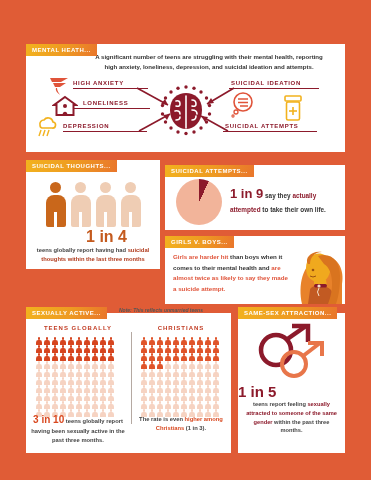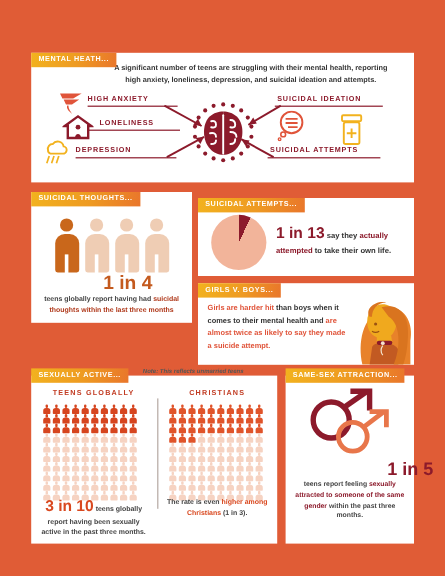--- a/index.html
+++ b/index.html
@@ -104,27 +104,27 @@
     letter-spacing:1px;text-align:center;}
   .grid{position:absolute;display:grid;gap:0px;}
   .pic{width:8px;height:8px;position:relative;}
   .pic i{position:absolute;left:2.6px;top:0.4px;width:2.8px;height:2.8px;border-radius:50%;background:currentColor;}
   .pic b{position:absolute;left:0.9px;top:3.2px;width:6.2px;height:4.6px;
     border-radius:2.4px 2.4px 0.6px 0.6px;background:currentColor;}
   .divider{position:absolute;width:1px;background:#B5A9A2;}
   .sx-cap{position:absolute;font-size:5.8px;line-height:1.5;color:#444444;
     text-align:center;font-weight:bold;}
   .sx-cap .hl{color:#D9481F;}
-  .sx-cap .big{color:#D9481F;font-size:13px;}
+  .sx-cap .big{color:#D9481F;font-size:10px;}
 
   
   #ss-card{left:238px;top:313px;width:107px;height:140px;}
   #ss-badge{left:238px;top:307px;}
   .ss-art{position:absolute;left:252px;top:322px;width:78px;height:60px;}
-  .ss-big{position:absolute;left:238px;top:383px;width:123px;text-align:right;
+  .ss-big{position:absolute;left:238px;top:383px;width:123px;text-align:left;
     font-size:15px;font-weight:bold;color:#8C1A2B;}
   .ss-sub{position:absolute;left:246px;top:400px;width:91px;text-align:center;
     font-size:5.7px;line-height:1.55;color:#444444;font-weight:bold;}
   .ss-sub .hl{color:#8C1A2B;}
 </style>
 </head>
 <body>
 
 <div class="page">
 
@@ -259,21 +259,21 @@
         <span class="body" style="background:#EFCDB4"></span>
         <span class="legs"></span>
       </div>
     </div>
   <div class="st-big">1 in 4</div>
   <div class="st-sub"><span>teens globally report having had </span><span class="hl">suicidal thoughts within the last three months</span></div>
 
   <div class="card" id="sa-card"></div>
   <div class="badge" id="sa-badge">SUICIDAL ATTEMPTS...</div>
   <div class="pie" id="sa-pie" style="background: conic-gradient(rgb(140, 26, 43) 0deg, rgb(140, 26, 43) 25.56deg, rgb(242, 180, 154) 25.56deg, rgb(242, 180, 154) 360deg);"></div>
-  <div class="sa-text"><span class="big">1 in 13</span><span> say they </span><span class="hl">actually attempted</span><span> to take their own life.</span></div>
+  <div class="sa-text"><span class="big">1 in 9</span><span> say they </span><span class="hl">actually attempted</span><span> to take their own life.</span></div>
 
   <div class="card" id="gb-card"></div>
   <div class="badge" id="gb-badge">GIRLS V. BOYS...</div>
   <div class="gb-text"><span class="hl">Girls are harder hit</span><span> than boys when it comes to their mental health and </span><span class="hl">are almost twice as likely to say they made a suicide attempt.</span></div>
   <div class="gb-art">
     <svg width="57" height="64" viewBox="0 0 57 64">
       <path d="M14 64 C10 46 14 24 30 18 C48 12 57 28 54 44 L54 64 Z" fill="#E8822A"></path>
       <path d="M18 28 C18 18 26 12 34 14 C42 16 44 24 42 32 C40 40 34 44 28 42 C22 40 18 36 18 28 Z" fill="#F0A91E"></path>
       <path d="M26 40 L26 52 L40 52 L38 40 Z" fill="#F0A91E"></path>
       <path d="M22 50 C22 44 42 44 44 52 L44 64 L20 64 Z" fill="#C25A22"></path>

